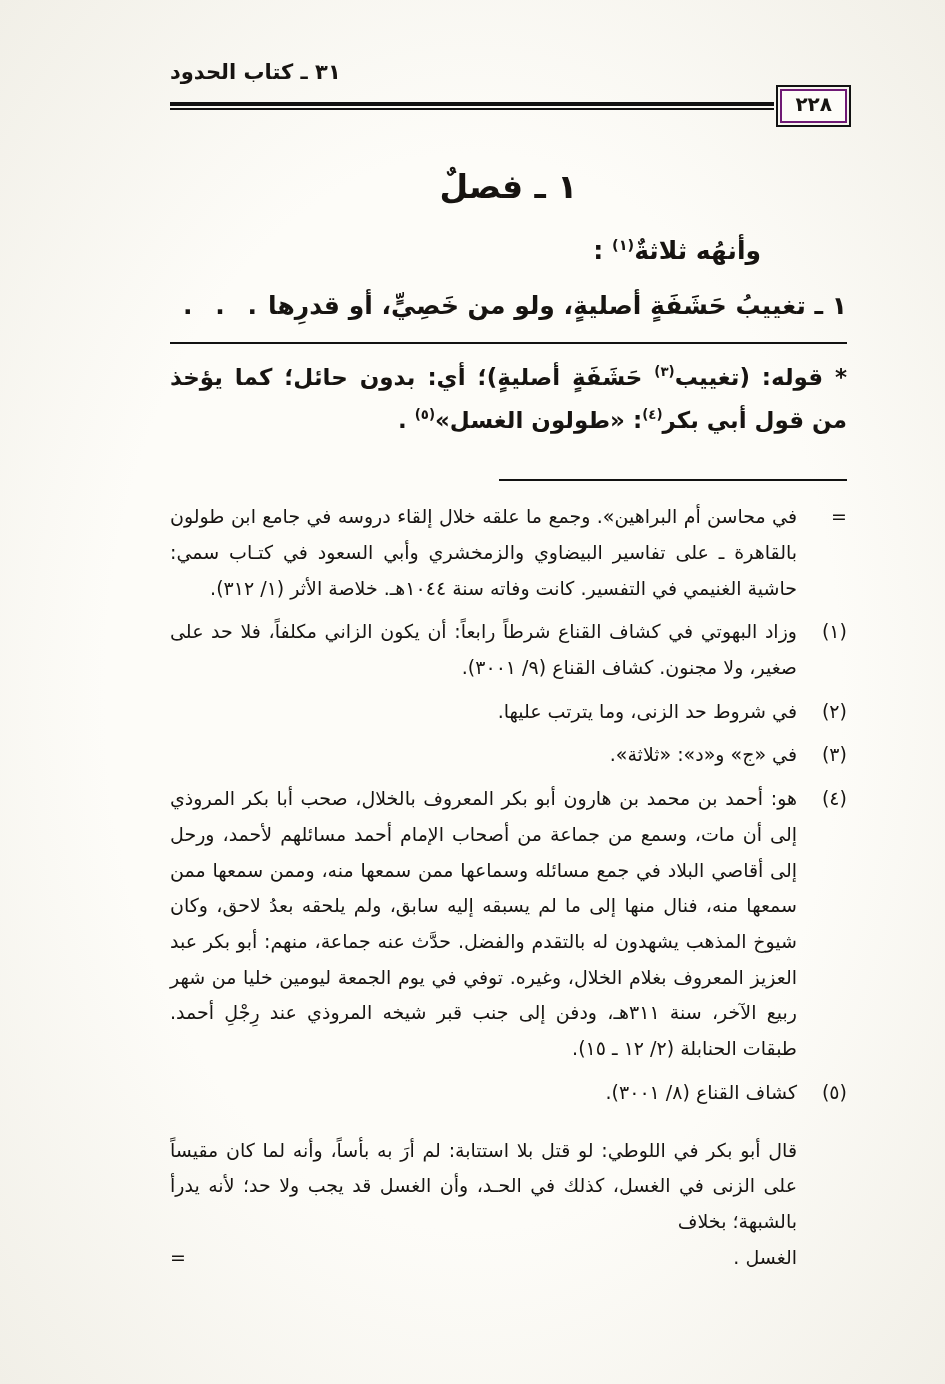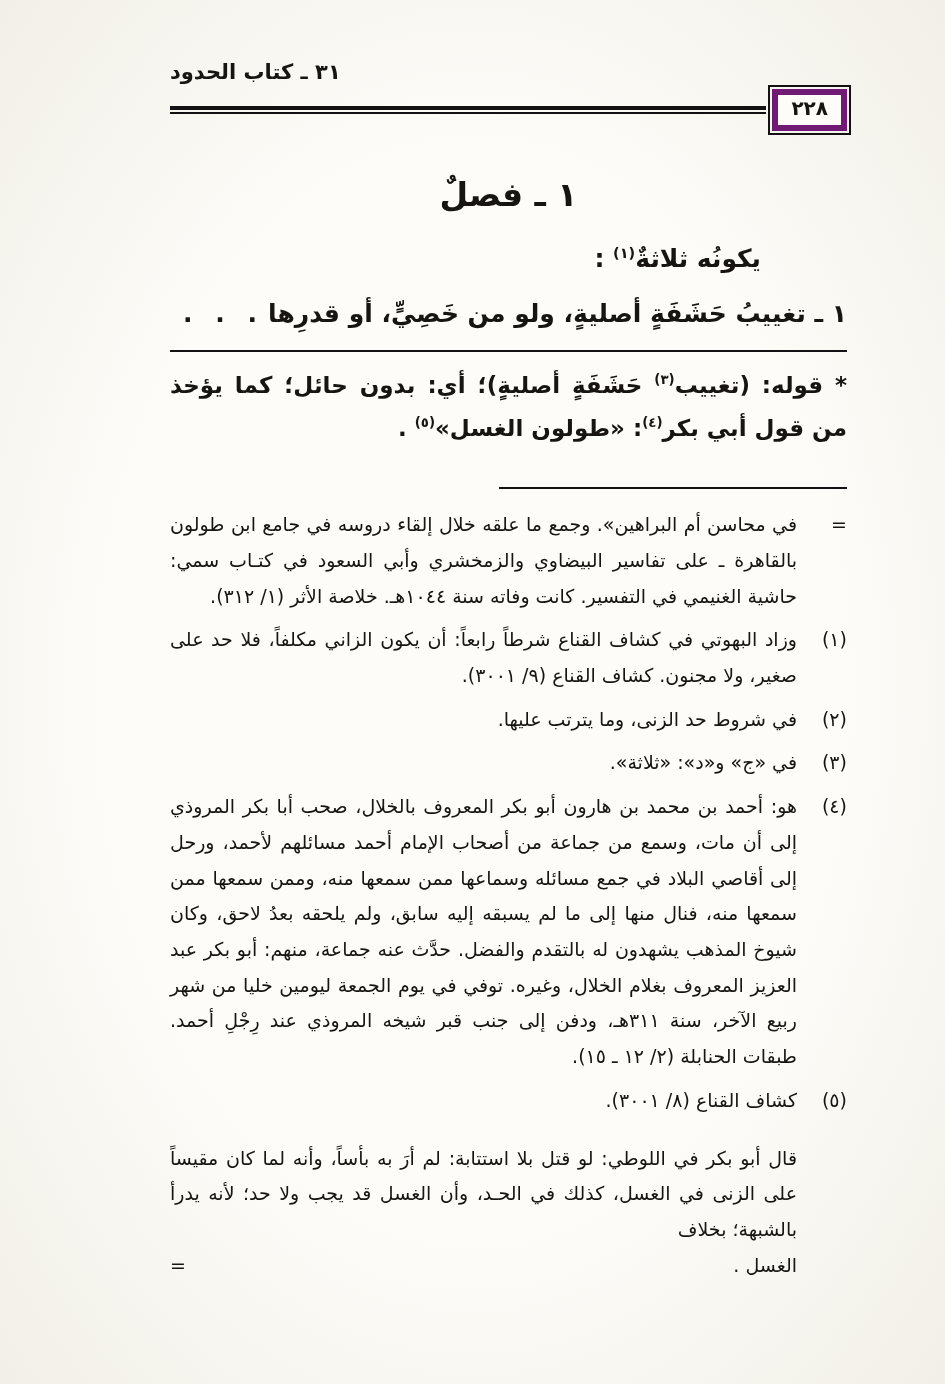--- a/index.html
+++ b/index.html
@@ -33,21 +33,21 @@
     display: flex;
     align-items: center;
   }
   .double-rule {
     flex: 1;
     height: 8px;
     border-top: 4px solid #121212;
     border-bottom: 2px solid #121212;
   }
   .page-number-box {
-    border: 6px solid #701a75;
+    border: 2px solid #701a75;
     outline: 2px solid #121212;
     outline-offset: 2px;
     padding: 1px 13px 4px;
     font-size: 20px;
     font-weight: bold;
     line-height: 1.25;
     margin-left: 6px;
     background: #fdfcf8;
   }
 
@@ -160,21 +160,21 @@
     <div class="header-rule-row">
       <div class="double-rule"></div>
       <div class="page-number-box">
         <span class="page-number">٢٢٨</span>
       </div>
     </div>
   </header>
 
   <section class="matn">
     <h1 class="chapter-heading">١ ـ فصلٌ</h1>
-    <p class="conditions-line"><span>يكونُه ثلاثةٌ</span><sup>(١)</sup><span> :</span></p>
+    <p class="conditions-line"><span>وأنهُه ثلاثةٌ</span><sup>(١)</sup><span> :</span></p>
     <p class="condition-item">
         <span>١ ـ تغييبُ حَشَفَةٍ أصليةٍ، ولو من خَصِيٍّ، أو قدرِها</span>
         <span class="dots">. . . . . . . . .</span>
       </p>
   </section>
 
   <hr class="section-rule">
 
   <section class="sharh">
     <p class="sharh-paragraph"><span>* قوله: (تغييب</span><sup>(٣)</sup><span> حَشَفَةٍ أصليةٍ)؛ أي: بدون حائل؛ كما يؤخذ من قول أبي بكر</span><sup>(٤)</sup><span>: «طولون الغسل»</span><sup>(٥)</sup><span> .</span></p>

